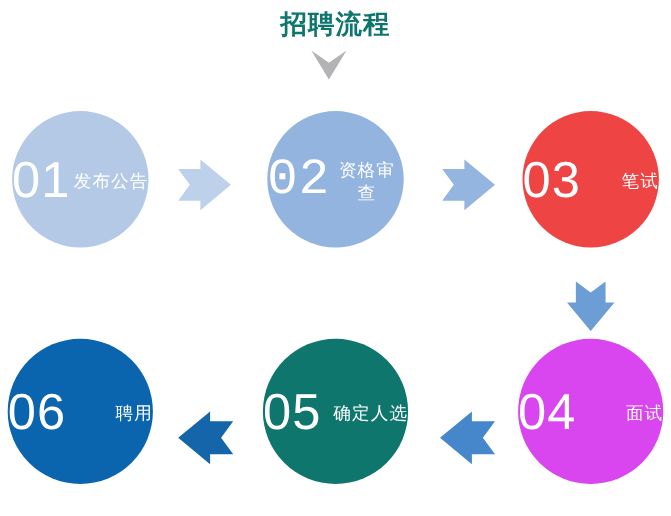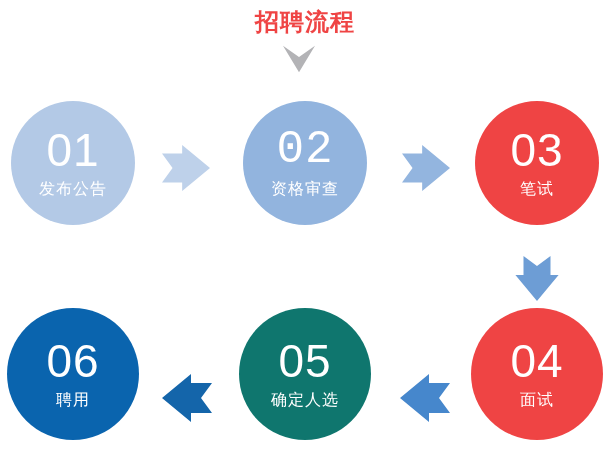--- a/index.html
+++ b/index.html
@@ -30,23 +30,23 @@
     position: absolute;
     left: 283px;
     top: 45px;
     width: 32px;
     height: 28px;
   }
   .circle {
     position: absolute;
     border-radius: 50%;
     display: flex;
-    flex-direction: column;
+    flex-direction: row;
     align-items: center;
-    justify-content: center;
+    justify-content: space-between;
     color: #ffffff;
     text-align: center;
   }
   .circle .num {
     font-size: 46px;
     font-weight: 300;
     line-height: 1.05;
     letter-spacing: 1px;
   }
   .circle .label {
@@ -69,42 +69,42 @@
   .a23 { left: 402px; top: 144px; width: 48px; height: 48px; }
   .a34 { left: 512px; top: 256px; width: 50px; height: 45px; }
   .a45 { left: 400px; top: 373px; width: 50px; height: 50px; }
   .a56 { left: 162px; top: 373px; width: 50px; height: 50px; }
 </style>
 </head>
 <body>
 
 <div class="stage">
 
-  <div class="title" style="color: #ef4444;">招聘流程</div>
+  <div class="title" style="color: #0f766e;">招聘流程</div>
 
   <svg class="title-chevron" viewBox="0 0 34 28">
     <polygon points="0,0 17,12 34,0 17,28" fill="#b3b3b6"></polygon>
   </svg>
 
   <div class="circle c1" style="background-color: rgb(179, 201, 230);">
     <div class="num">01</div>
     <div class="label">发布公告</div>
   </div>
 
   <div class="circle c2" style="background-color: rgb(146, 180, 222); font-family: Liberation Mono, monospace;">
     <div class="num">02</div>
     <div class="label">资格审查</div>
   </div>
 
   <div class="circle c3" style="background-color: #ef4444;">
     <div class="num">03</div>
     <div class="label">笔试</div>
   </div>
 
-  <div class="circle c4" style="background-color: #ef4444;">
+  <div class="circle c4" style="background-color: #d946ef;">
     <div class="num">04</div>
     <div class="label">面试</div>
   </div>
 
   <div class="circle c5" style="background-color: #0f766e;">
     <div class="num">05</div>
     <div class="label">确定人选</div>
   </div>
 
   <div class="circle c6" style="background-color: rgb(10, 100, 174);">

